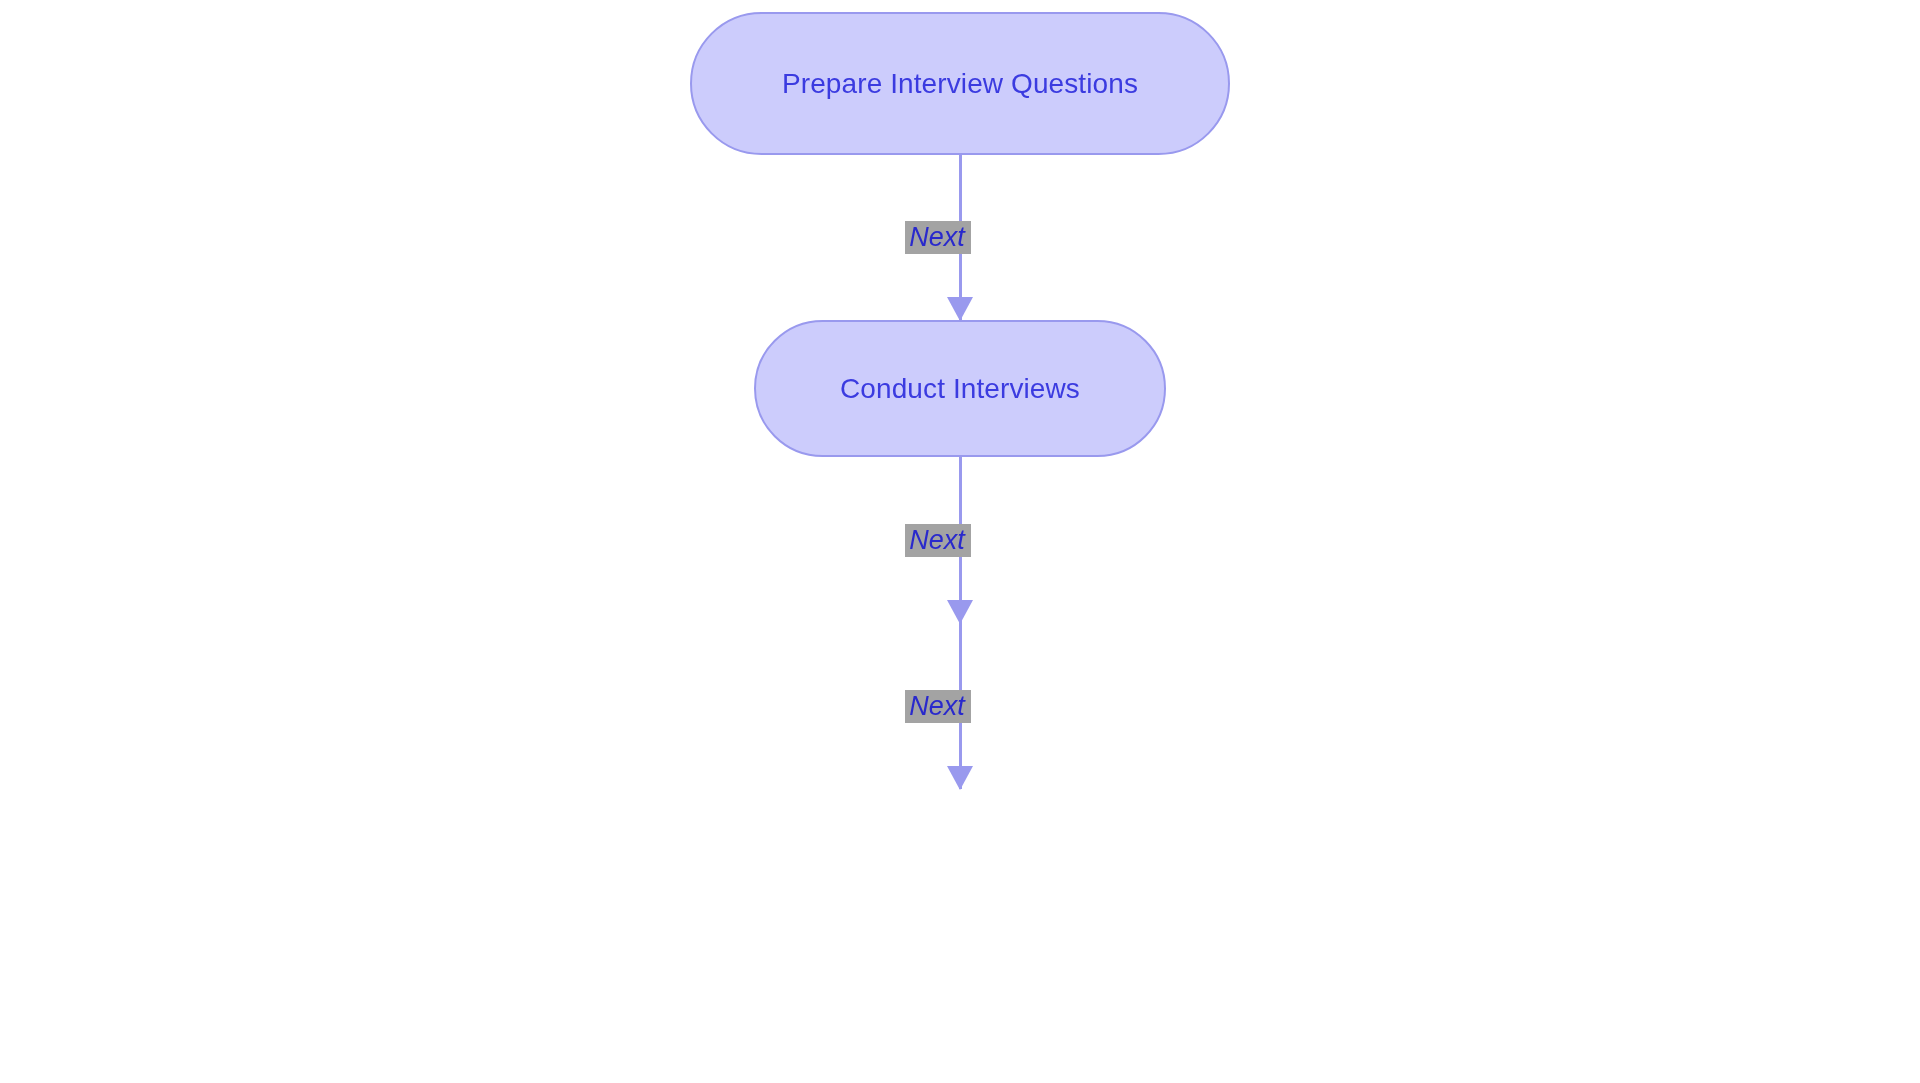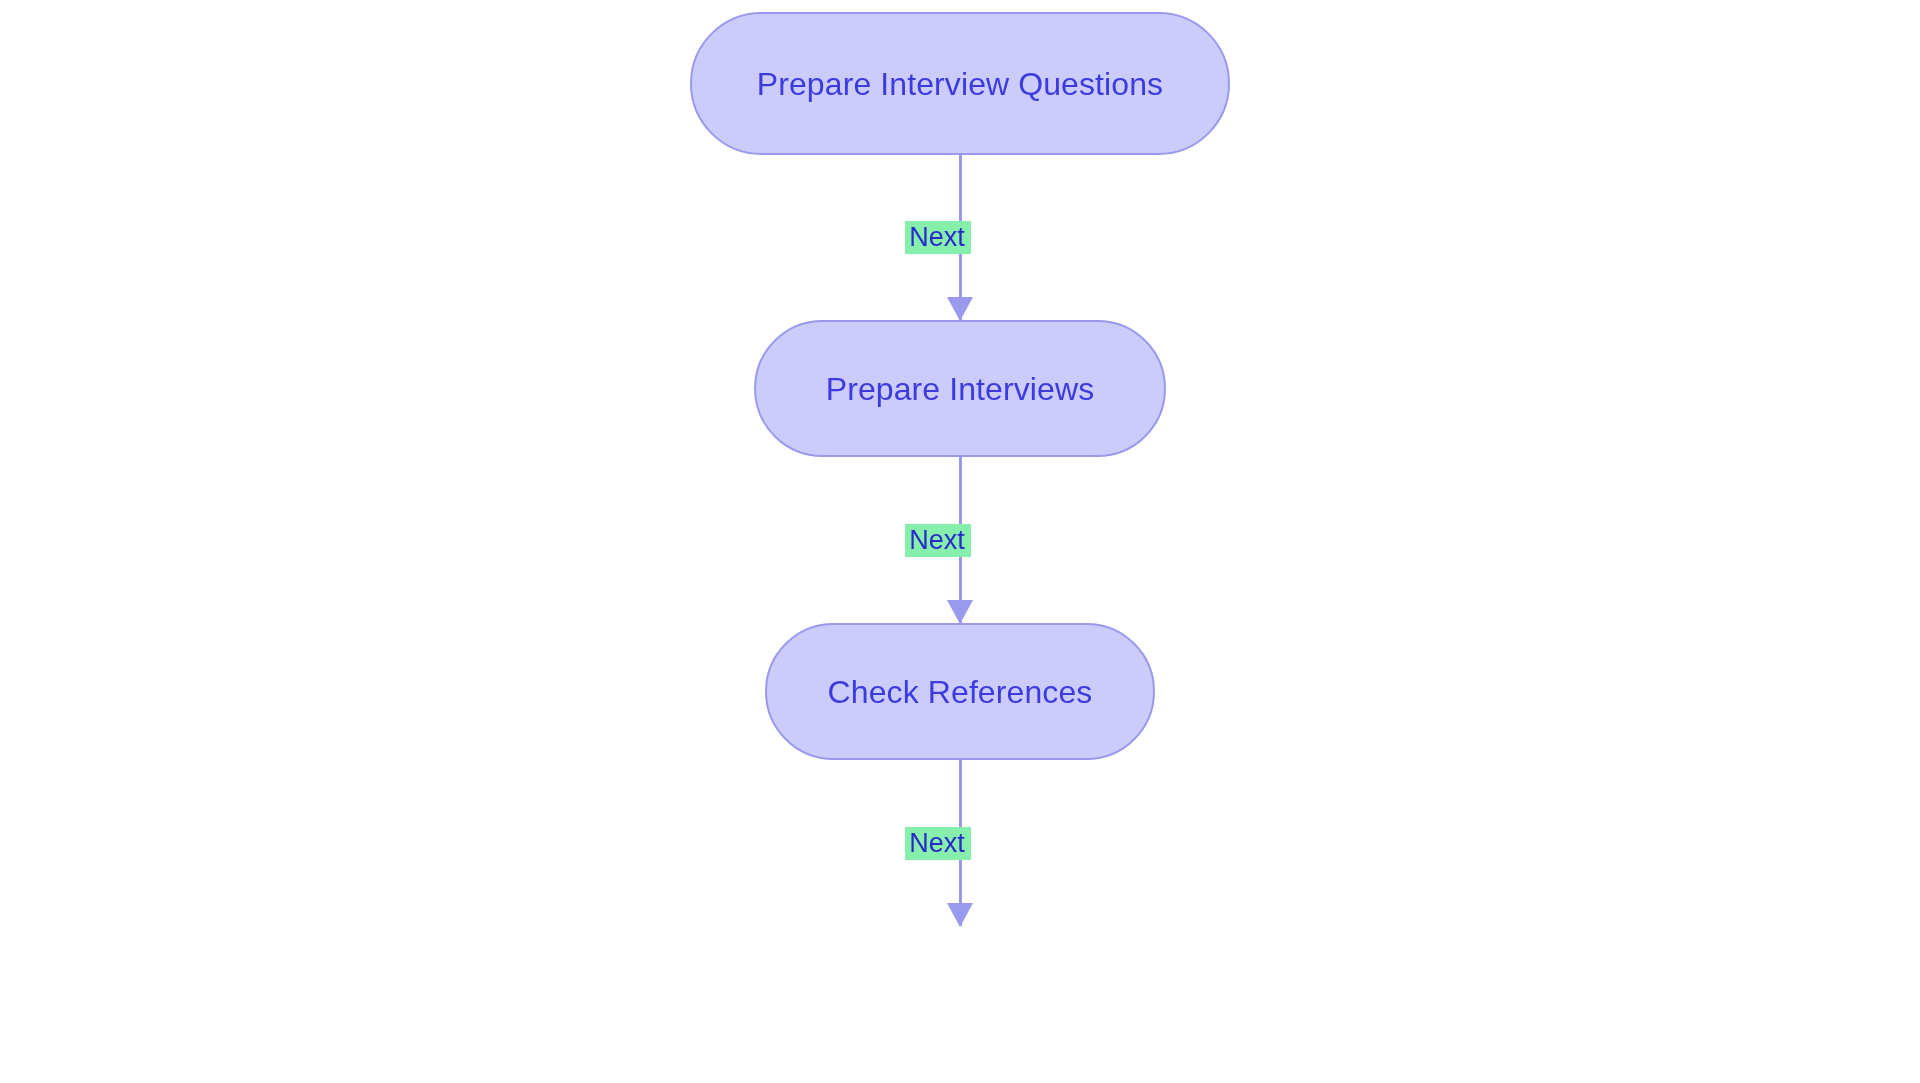--- a/index.html
+++ b/index.html
@@ -40,21 +40,21 @@
     justify-content: center;
     background: #ccccfc;
     border: 2px solid #9999ee;
     border-radius: 999px;
     color: #3b3be0;
     white-space: nowrap;
     letter-spacing: 0.1px;
   }
 
   .node-label {
-    font-size: 32px;
+    font-size: 28px;
     font-weight: 400;
     line-height: 1;
     color: #3b3be0;
   }
 
   .node-1 { width: 540px; height: 143px; margin-top: 12px; }
   .node-2 { width: 412px; height: 137px; }
   .node-3 { width: 390px; height: 137px; }
   .node-4 { width: 272px; height: 143px; }
 
@@ -89,24 +89,25 @@
     border-right: 13px solid transparent;
     border-top: 24px solid #9999ee;
   }
 
   .edge-label {
     position: relative;
     z-index: 2;
     font-size: 27px;
     line-height: 1;
     color: #2929cc;
-    background: #86efac;
+    background: #a3a3a3;
     padding: 3px 6px 3px 4px;
     transform: translateX(-22px);
     white-space: nowrap;
+    font-style: italic;
   }
 
   .edge-2 { height: 166px; }
   .edge-3 { height: 166px; }
 </style>
 </head>
 <body>
 
 <div id="flowchart">
   <div class="flow-column">
@@ -115,32 +116,29 @@
       <span class="node-label">Prepare Interview Questions</span>
     </div>
 
     <div class="edge edge-1">
       <div class="edge-line"></div>
       <div class="edge-arrowhead"></div>
       <span class="edge-label">Next</span>
     </div>
 
     <div class="node node-2">
-      <span class="node-label">Prepare Interviews</span>
+      <span class="node-label">Conduct Interviews</span>
     </div>
 
     <div class="edge edge-2">
       <div class="edge-line"></div>
       <div class="edge-arrowhead"></div>
       <span class="edge-label">Next</span>
     </div>
 
-    <div class="node node-3">
-      <span class="node-label">Check References</span>
-    </div>
 
     <div class="edge edge-3">
       <div class="edge-line"></div>
       <div class="edge-arrowhead"></div>
       <span class="edge-label">Next</span>
     </div>
 
 
   </div>
 </div>

